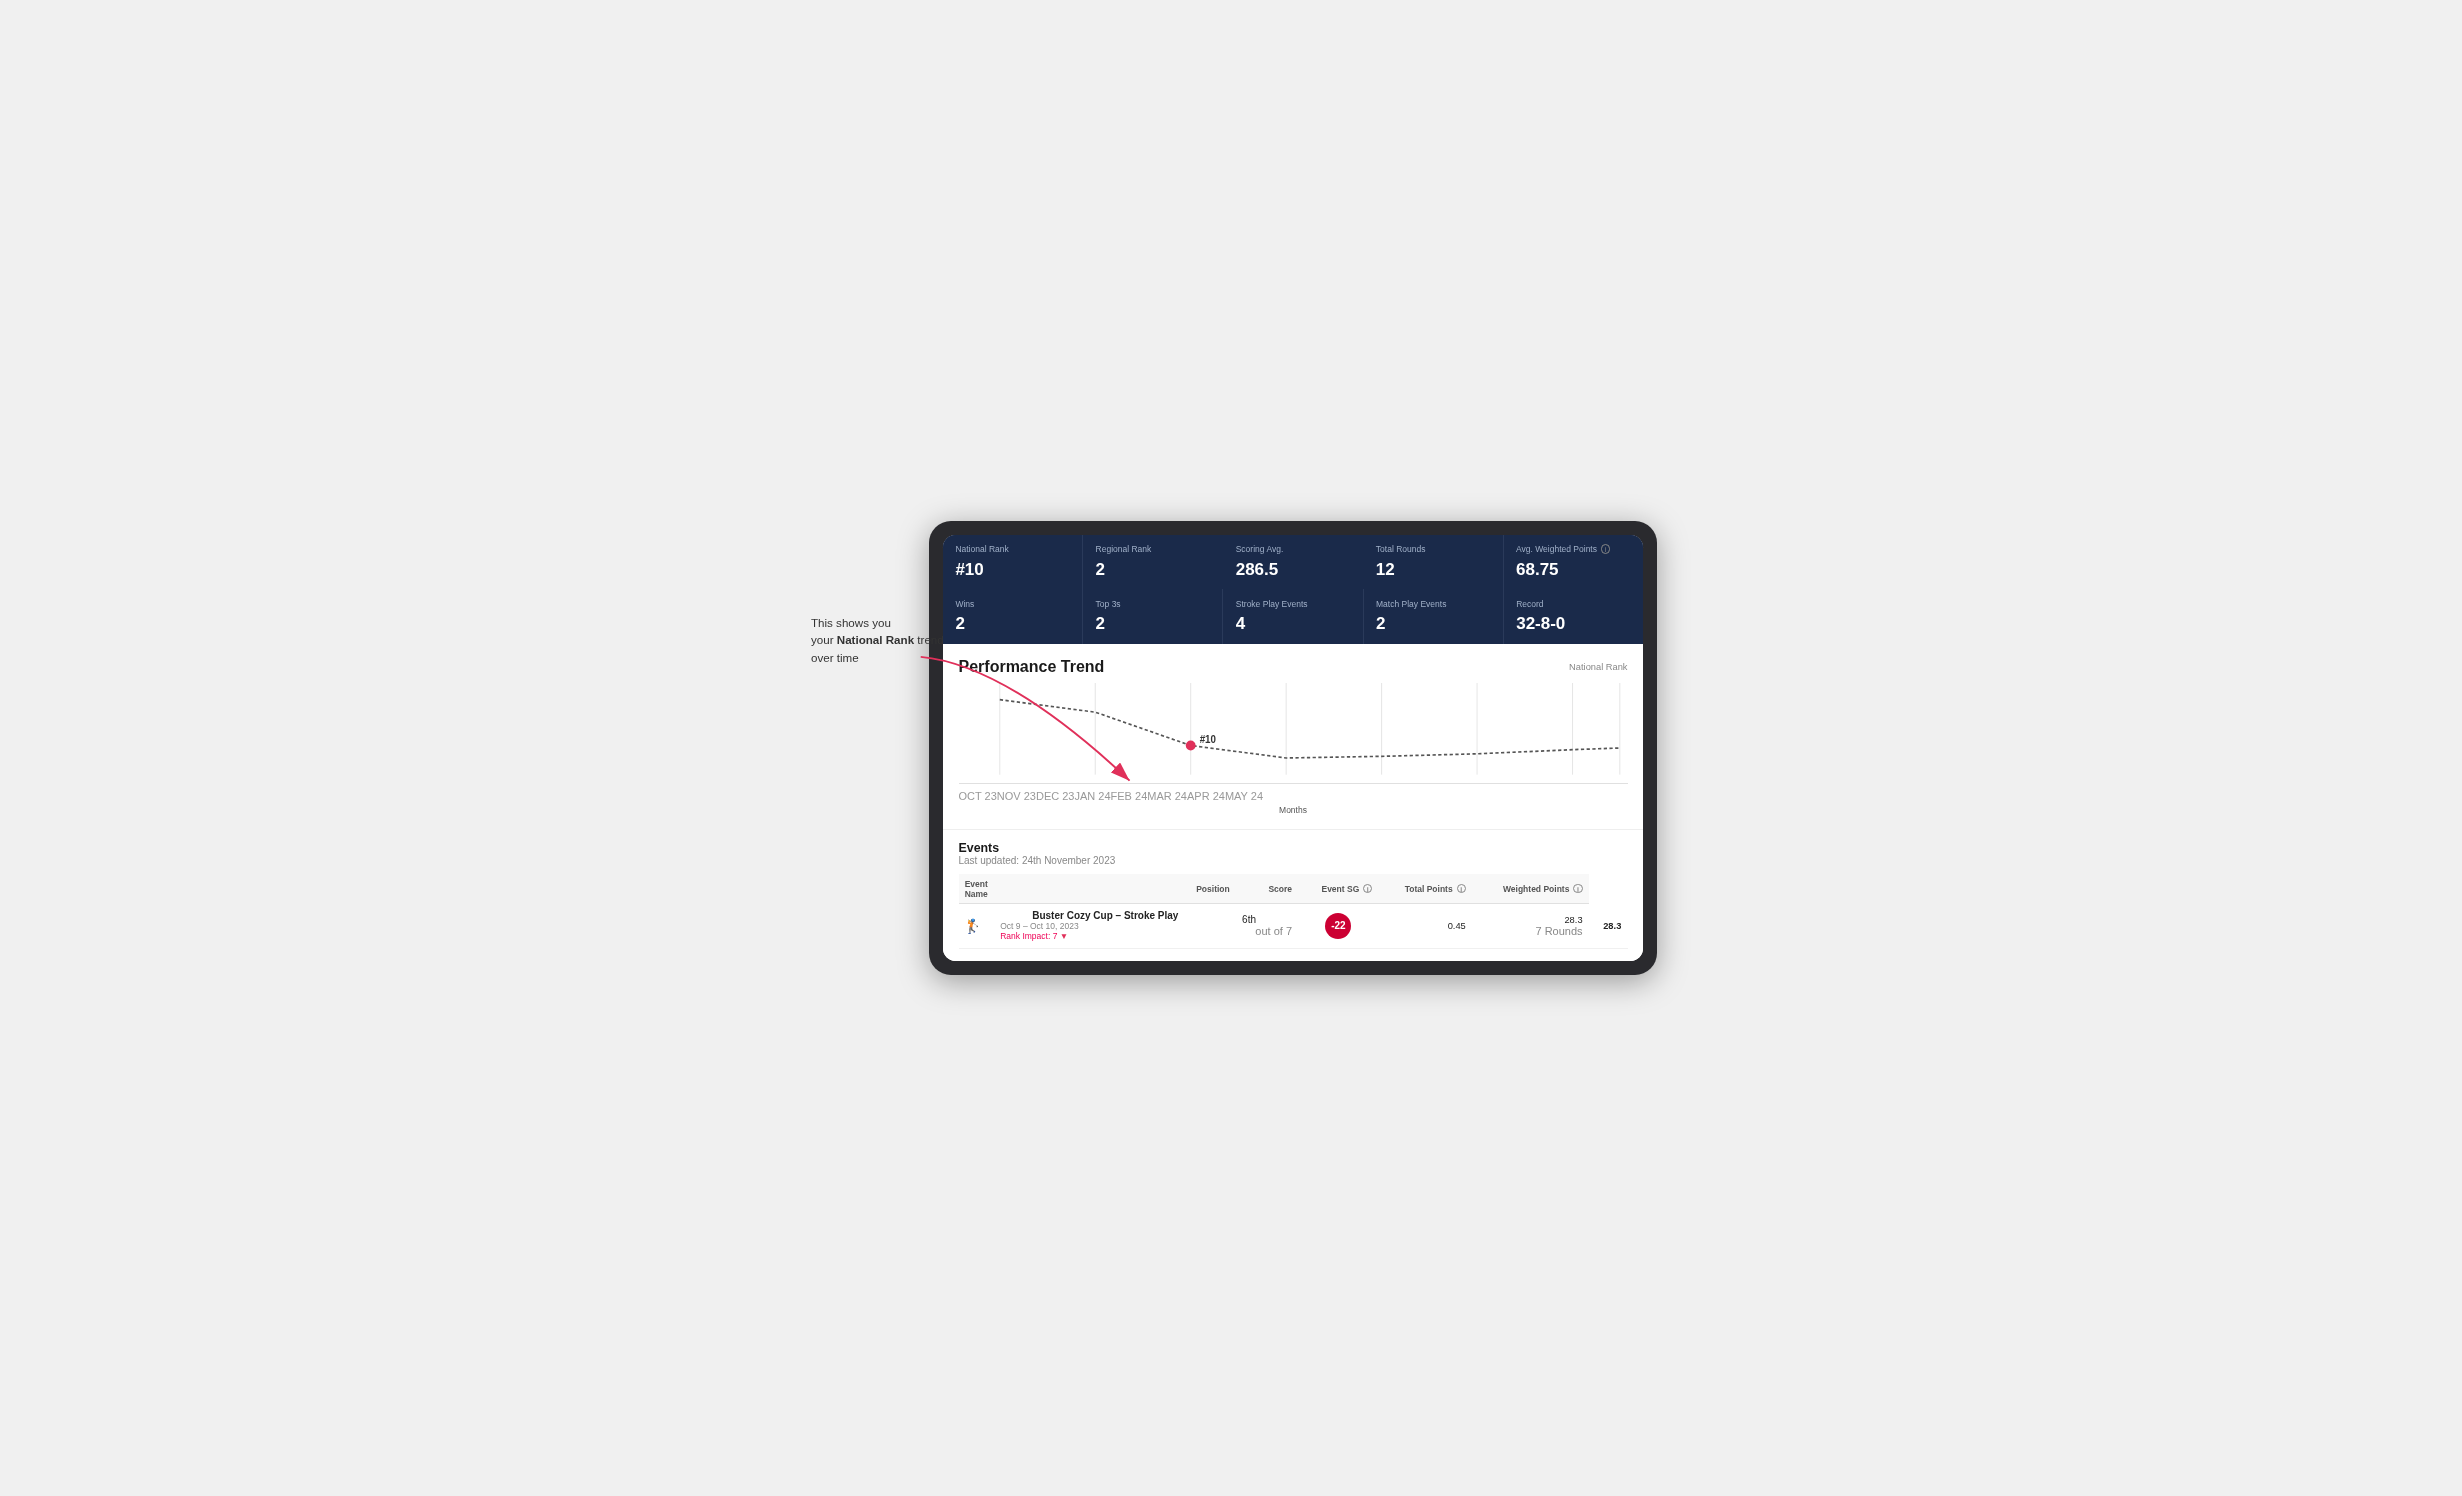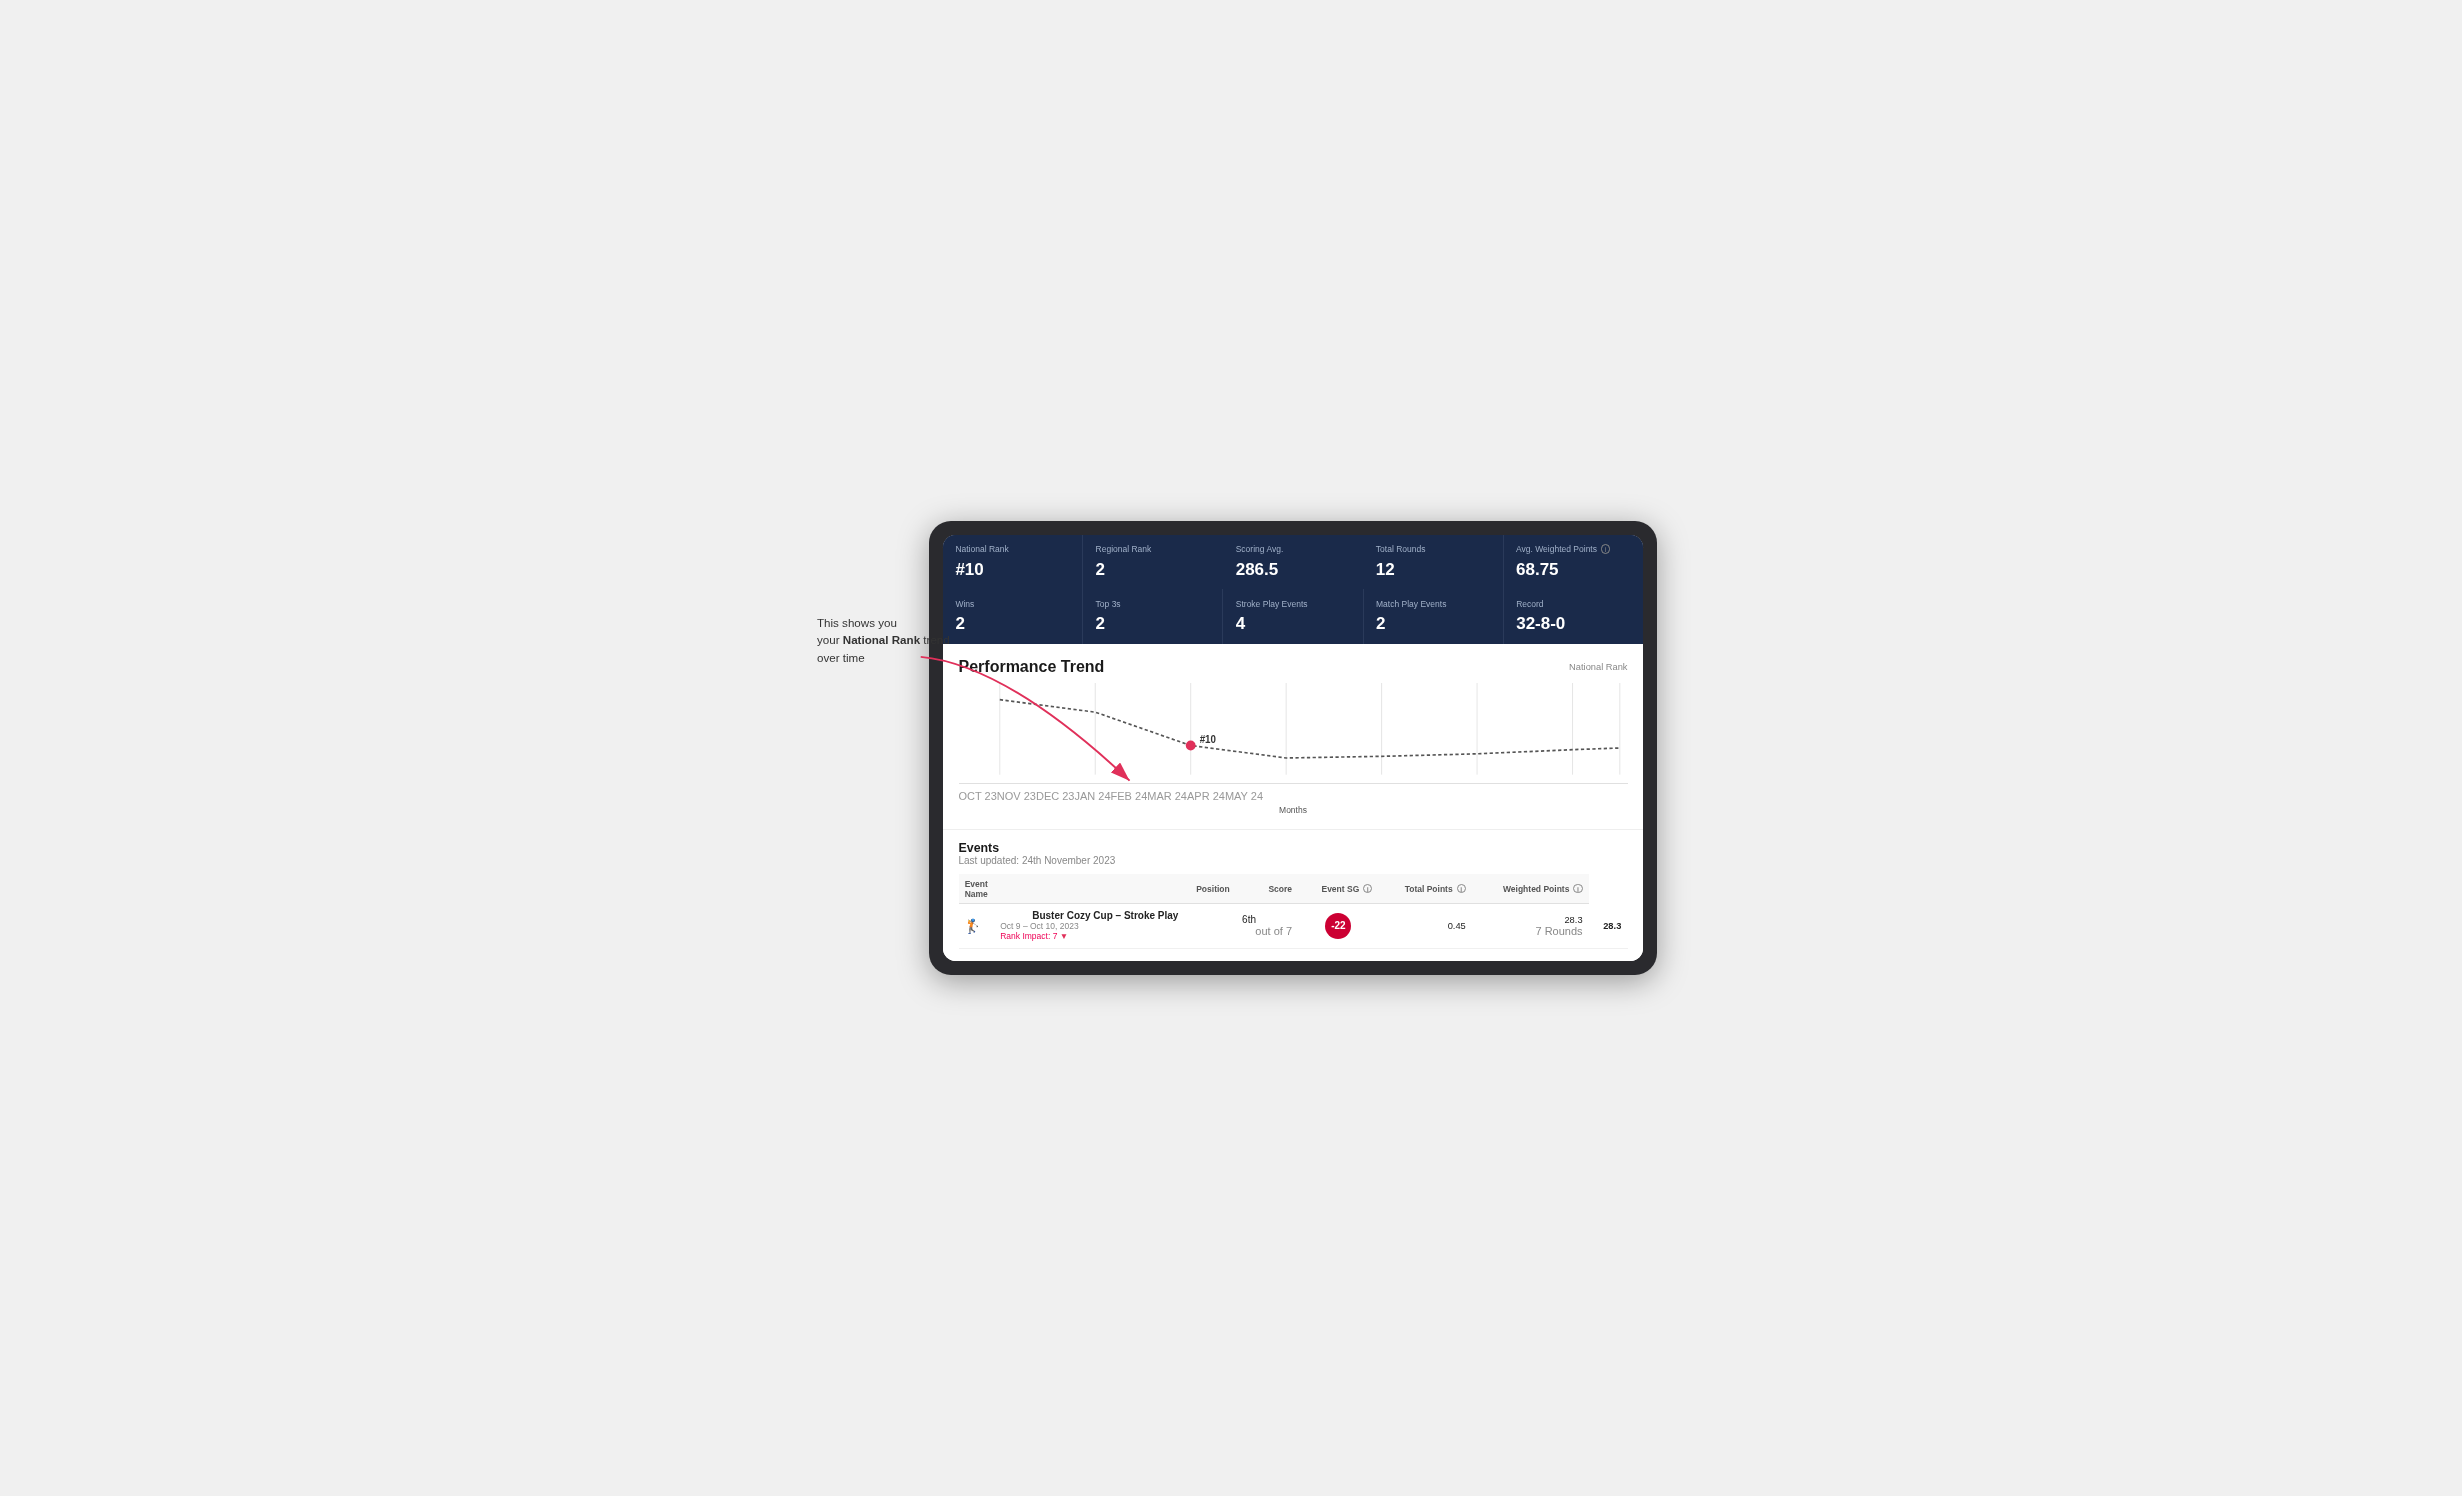--- a/index.html
+++ b/index.html
@@ -12,21 +12,21 @@
       min-height: 100vh;
       padding: 15.5px;
     }
     .outer-wrapper {
       position: relative;
       width: 100%;
       max-width: 852px;
     }
     .annotation {
       position: absolute;
-      left: 12px;
+      left: 6px;
       top: 93px;
       font-size: 11.6px;
       color: #333;
       line-height: 1.5;
       max-width: 139px;
       z-index: 10;
     }
     .annotation strong {
       font-weight: 700;
     }

